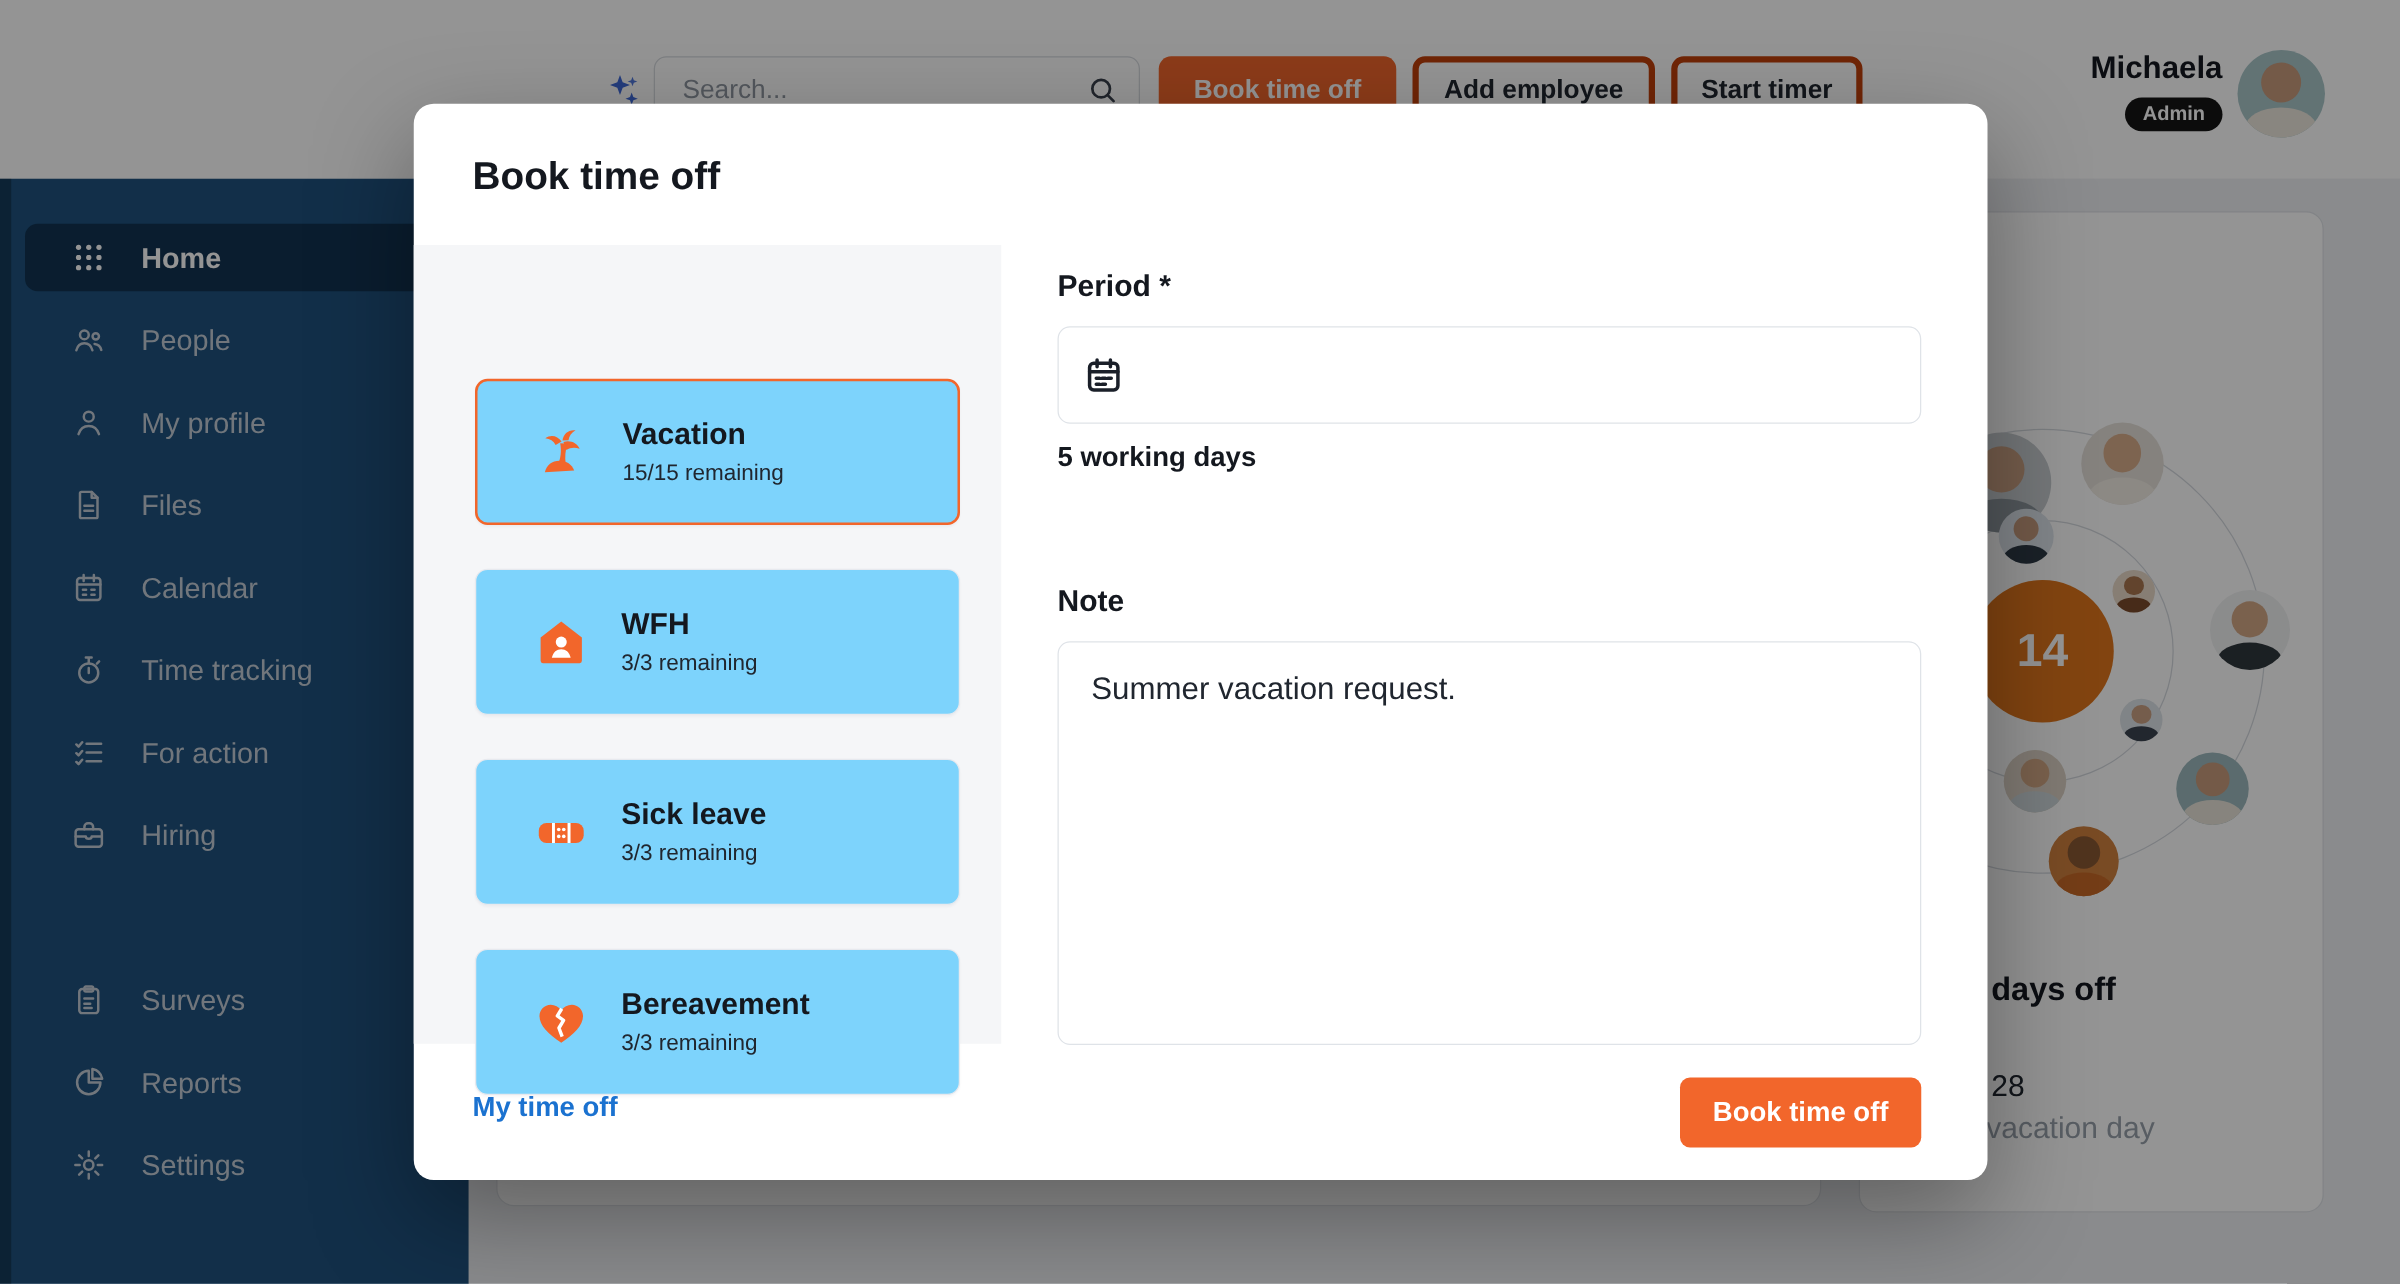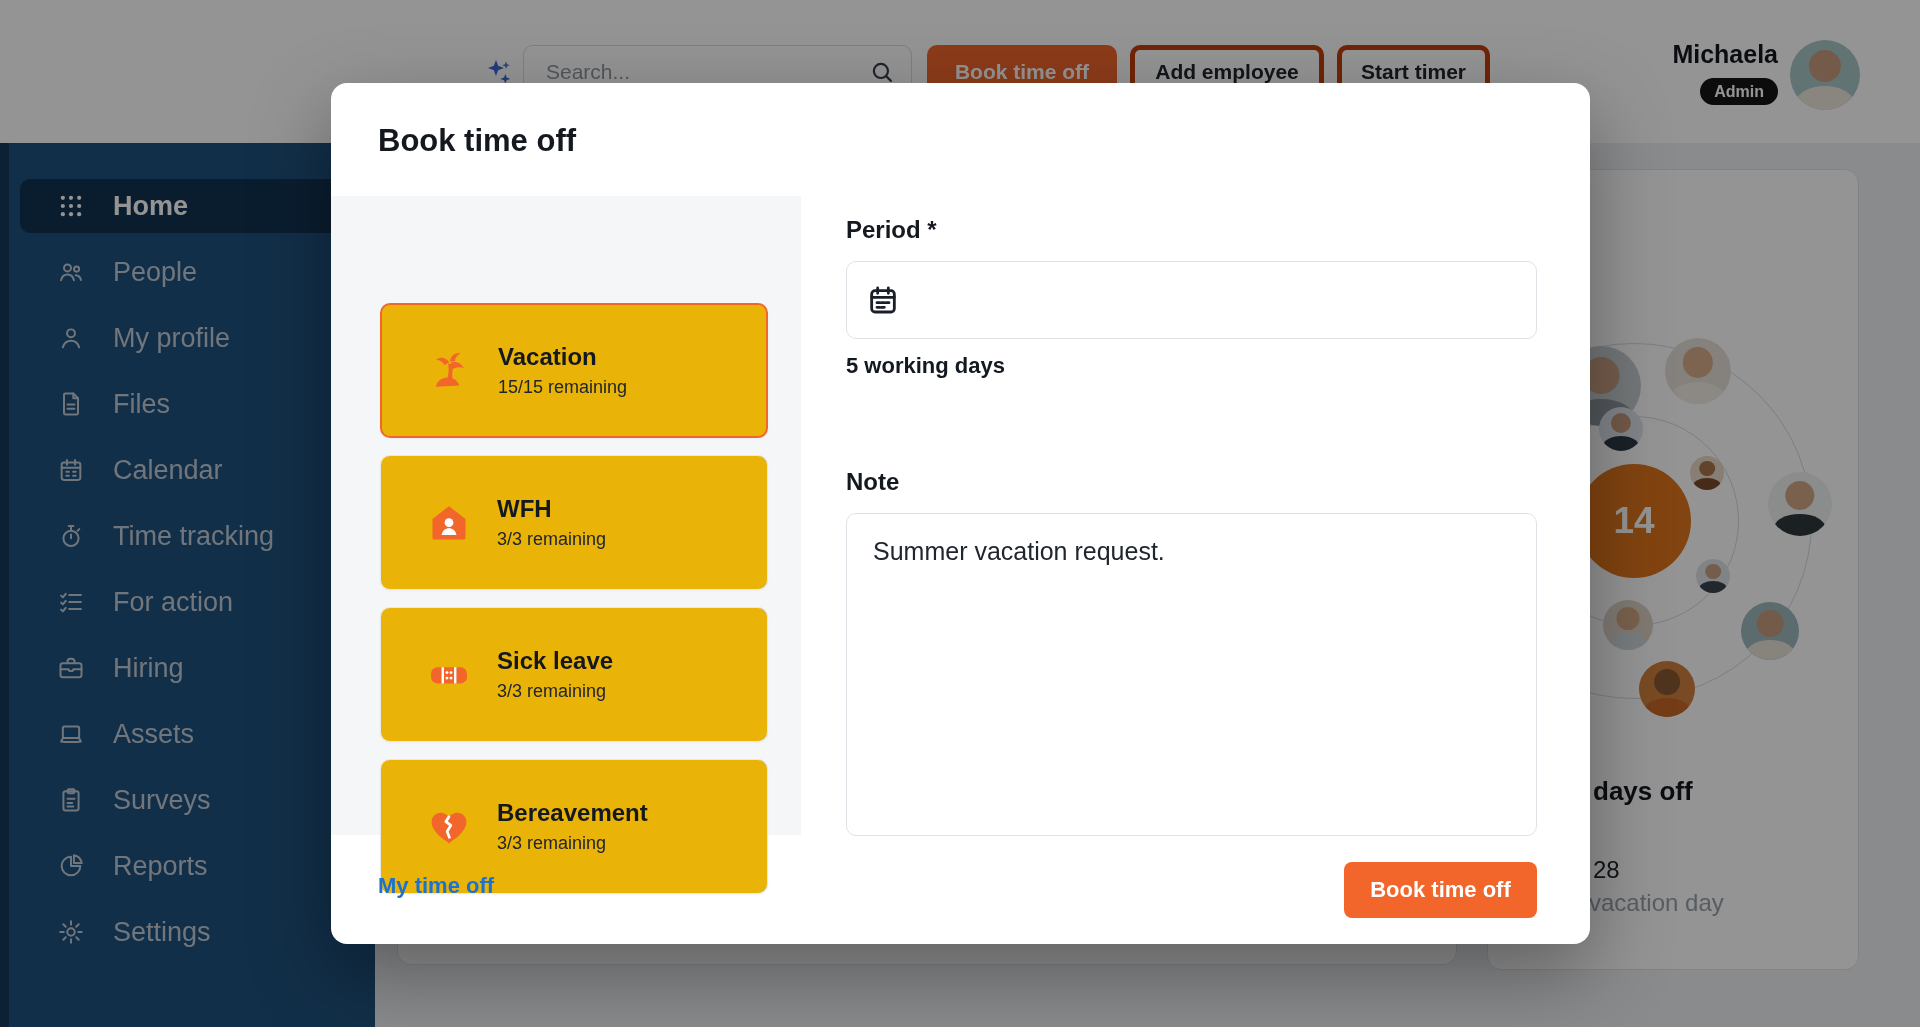--- a/index.html
+++ b/index.html
@@ -35,21 +35,21 @@
   .user-avatar { left:1790px; top:40px; width:70px; height:70px; --bg:#a9c6c9; --skin:#c89b7d; --shirt:#ece7dd; }
 
   
   .sidebar { position:absolute; left:0; top:143px; width:375px; height:884px; background:#1f527e; }
   .sidebar .edge { position:absolute; left:0; top:0; width:9px; height:100%; background:rgba(0,0,0,0.28); }
   .nav-item { position:absolute; left:20px; width:322px; height:54px; display:flex; align-items:center;
     padding-left:37px; gap:28px; border-radius:10px; color:#c3ccd6; cursor:pointer; }
   .nav-item.active { background:rgba(7,26,43,0.55); color:#ffffff; }
   .nav-item.active .nav-label { font-weight:bold; }
   .nav-ic { width:28px; height:28px; flex:none; }
-  .nav-label { font-size:27px; }
+  .nav-label { font-size:23px; }
 
   
   .main { position:absolute; left:375px; top:143px; width:1545px; height:884px; background:#eef0f3; }
   .card-left { position:absolute; left:22px; top:24px; width:1060px; height:798px;
     background:#fff; border:1px solid #dfe2e7; border-radius:14px; }
   .card-right { position:absolute; left:1112px; top:26px; width:372px; height:801px;
     background:#fff; border:1px solid #dfe2e7; border-radius:14px; overflow:hidden; }
   .ring { position:absolute; border:1px solid #d5d9df; border-radius:50%; }
   .ring.inner { left:41px; top:246px; width:210px; height:210px; }
   .ring.outer { left:-32px; top:173px; width:356px; height:356px; }
@@ -58,21 +58,21 @@
   .frag-heading { position:absolute; left:105px; top:606px; font-size:26px; font-weight:bold; color:#14181f; white-space:nowrap; }
   .frag-date { position:absolute; left:105px; top:686px; font-size:24px; color:#20262f; white-space:nowrap; }
   .frag-event { position:absolute; left:101px; top:719px; font-size:24px; color:#98a1ab; white-space:nowrap; }
 
   
   .overlay { position:absolute; left:0; top:0; width:1920px; height:1027px; background:rgba(0,0,0,0.42); z-index:40; }
   .modal { position:absolute; left:331px; top:83px; width:1259px; height:861px; background:#fff;
     border-radius:16px; box-shadow:0 30px 80px rgba(0,0,0,0.35); z-index:50; }
   .modal-title { position:absolute; left:47px; top:40px; font-size:31px; font-weight:bold; color:#14181f; }
   .leave-panel { position:absolute; left:0; top:113px; width:470px; height:639px; background:#f5f6f8; }
-  .leave-card { position:absolute; left:49px; width:388px; height:135px; background:#eab308;
+  .leave-card { position:absolute; left:49px; width:388px; height:117px; background:#7dd3fc;
     border:1px solid #e7e9ee; border-radius:10px; display:flex; align-items:center; padding-left:46px; gap:26px;
     cursor:pointer; box-shadow:0 1px 2px rgba(16,24,40,0.04); }
   .leave-card.selected { border:2px solid #f2662b; }
   .leave-ic { width:44px; height:44px; flex:none; }
   .leave-name { font-size:24px; font-weight:bold; color:#14181f; margin-bottom:6px; }
   .leave-remaining { font-size:18px; color:#20262f; }
 
   .form-area { position:absolute; left:515px; top:0; width:691px; }
   .field-label { position:absolute; font-size:24px; font-weight:bold; color:#14181f; }
   .date-field { position:absolute; left:0; top:178px; width:691px; height:78px; border:1px solid #dfe3e8;
@@ -185,27 +185,20 @@
   </div>
 
   <div class="nav-item" style="top:498px">
     <svg class="nav-ic" viewBox="0 0 24 24" fill="none" stroke="currentColor" stroke-width="1.7" stroke-linecap="round">
       <rect x="3" y="8" width="18" height="12" rx="2"></rect>
         <path d="M9 8V6.5A2.5 2.5 0 0111.5 4h1A2.5 2.5 0 0115 6.5V8M3 13h7m4 0h7M10 13a2 1.6 0 004 0"></path>
     </svg>
     <span class="nav-label">Hiring</span>
   </div>
 
-  <div class="nav-item" style="top:564px">
-    <svg class="nav-ic" viewBox="0 0 24 24" fill="none" stroke="currentColor" stroke-width="1.7" stroke-linecap="round" stroke-linejoin="round">
-      <rect x="5" y="5.5" width="14" height="10" rx="1.5"></rect>
-        <path d="M3.5 18.5c2.8.6 14.2.6 17 0l-1.5-3h-14z"></path>
-    </svg>
-    <span class="nav-label">Assets</span>
-  </div>
 
   <div class="nav-item" style="top:630px">
     <svg class="nav-ic" viewBox="0 0 24 24" fill="none" stroke="currentColor" stroke-width="1.7" stroke-linecap="round">
       <rect x="5.5" y="4.5" width="13" height="16.5" rx="2"></rect>
         <rect x="9" y="2.8" width="6" height="3.4" rx="1"></rect>
       <path d="M9 11h6M9 14.5h4M9 17.5h5"></path>
     </svg>
     <span class="nav-label">Surveys</span>
   </div>
 

